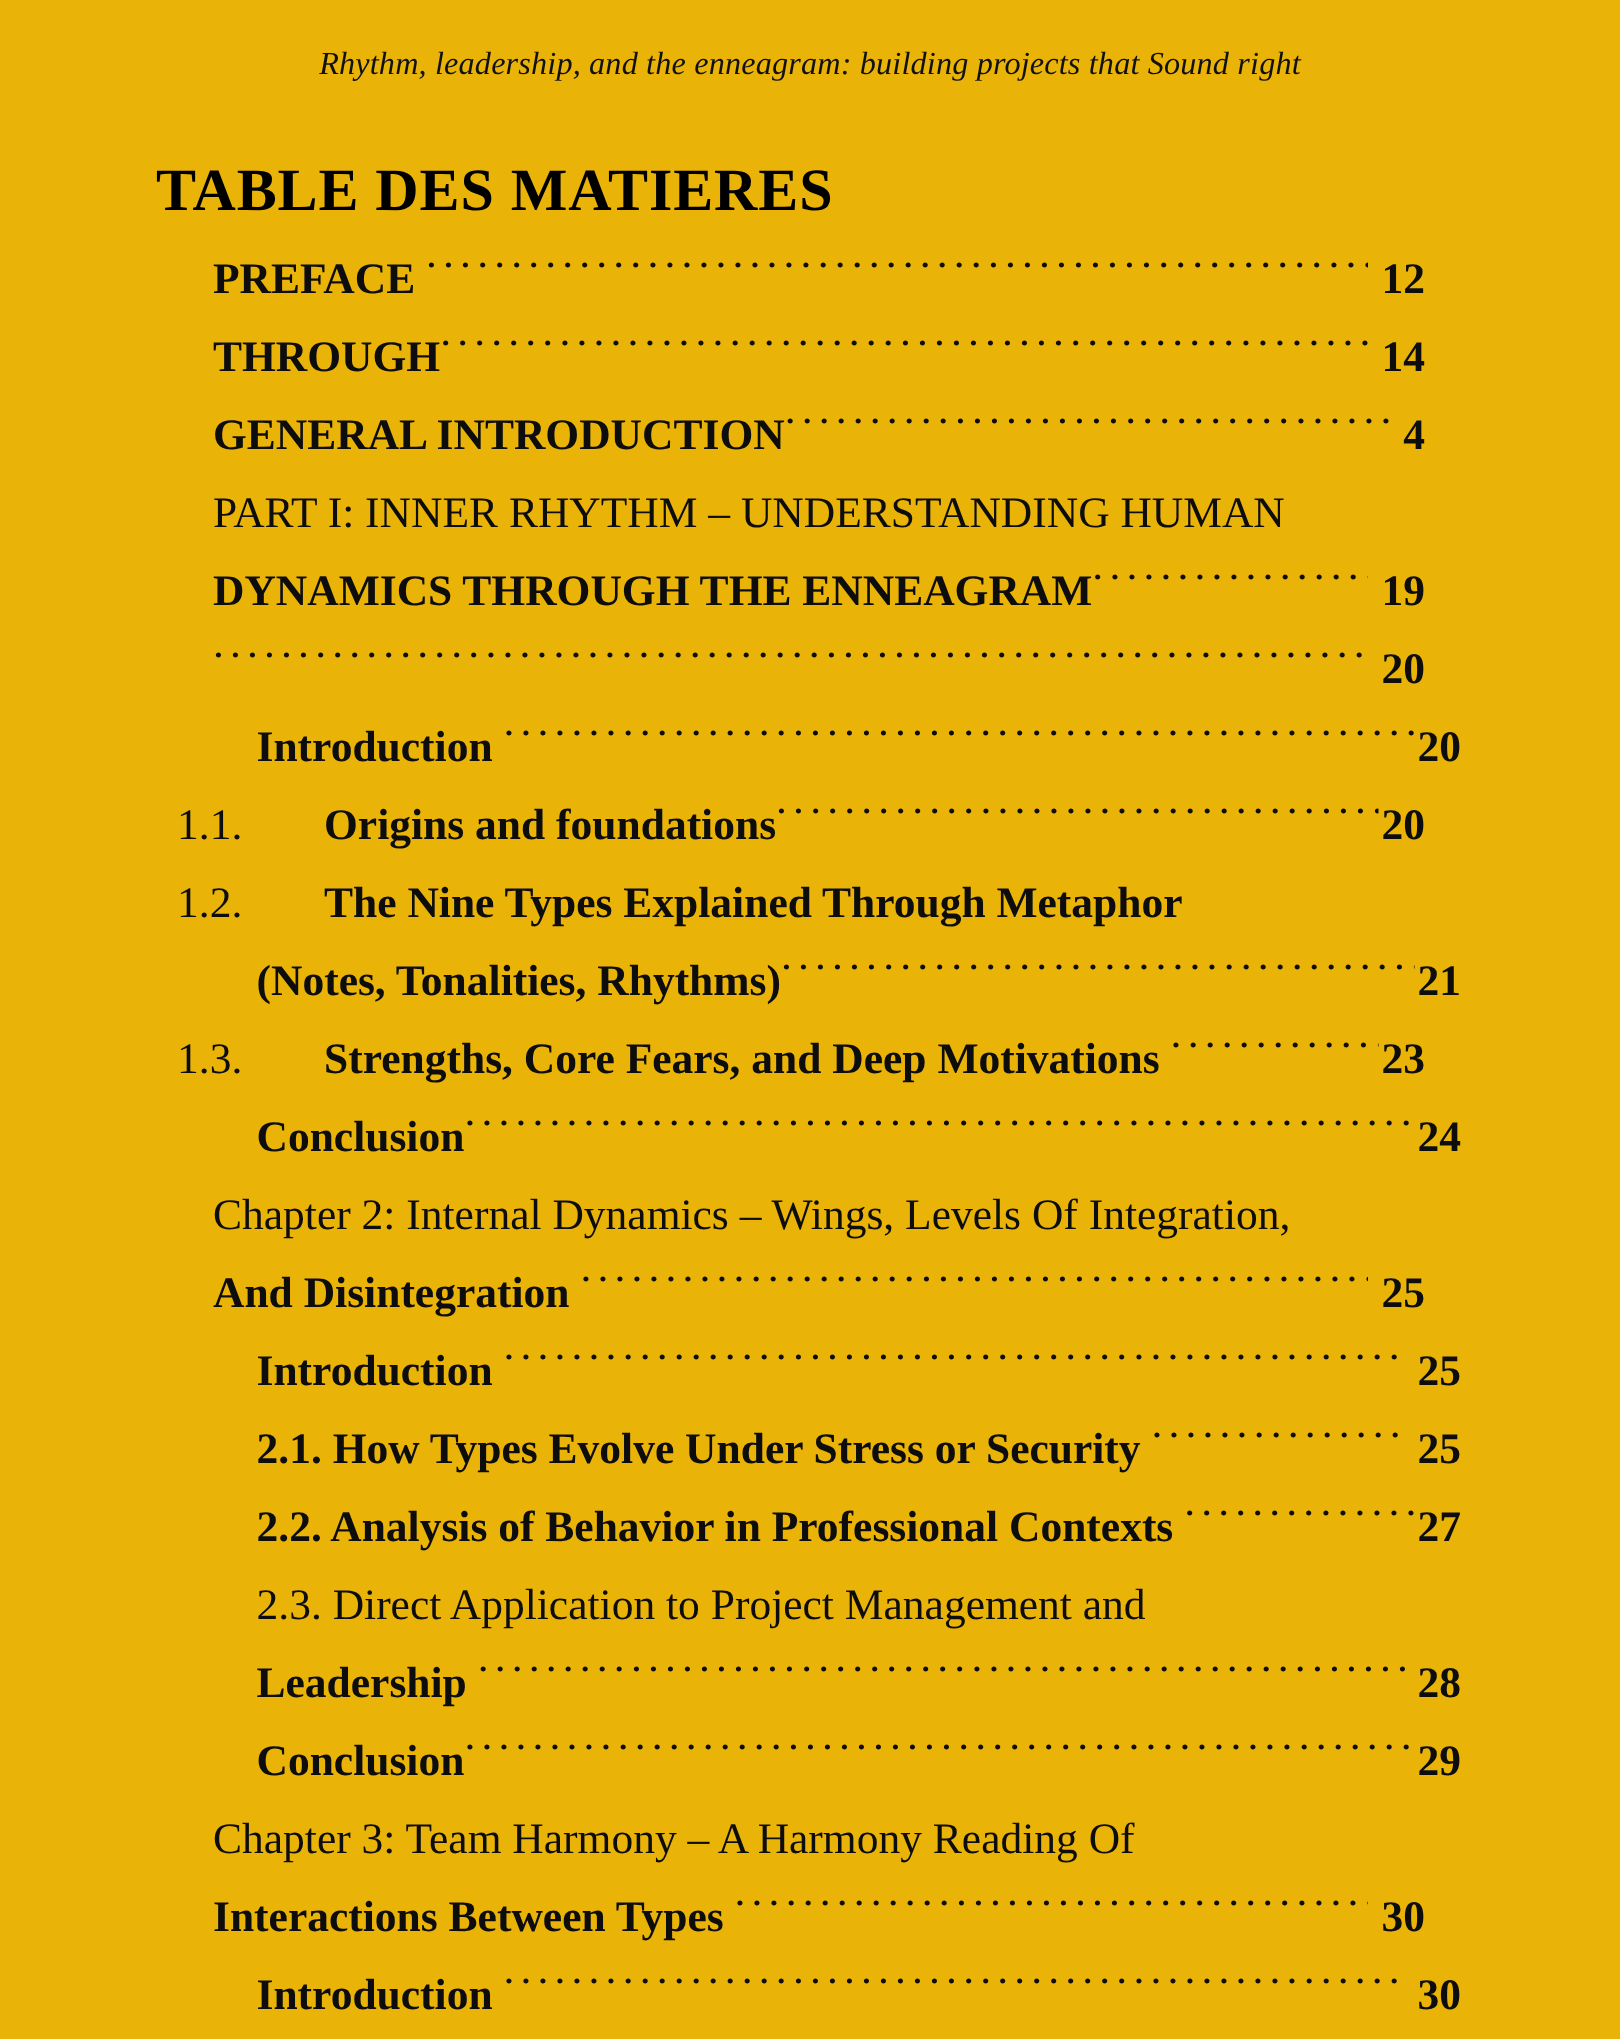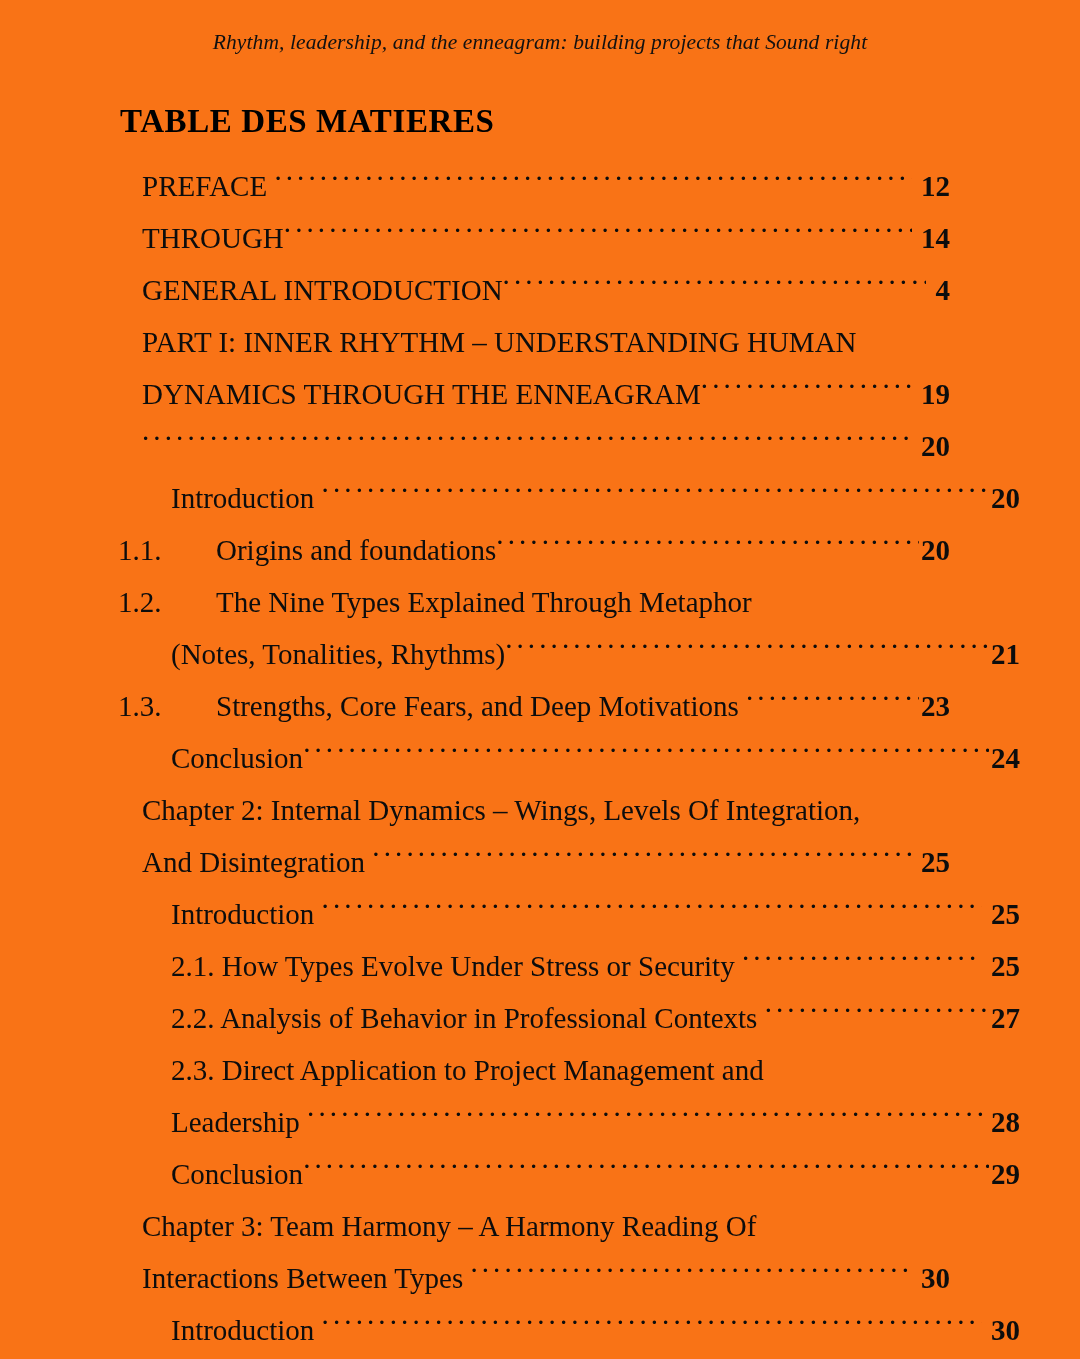--- a/index.html
+++ b/index.html
@@ -12,42 +12,42 @@
     height: 1359px;
     overflow: hidden;
     font-family: "Liberation Serif", "DejaVu Serif", serif;
     color: #0a0a0a;
     -webkit-font-smoothing: antialiased;
   }
   .page {
     position: relative;
     width: 1080px;
     height: 1359px;
-    background: #f97316;
+    background: #eab308;
   }
 
   
   .running-head {
     position: absolute;
     top: 30px;
     left: 0;
     width: 1080px;
     text-align: center;
     font-style: italic;
     font-size: 21.5px;
     letter-spacing: 0.1px;
     color: #111111;
   }
 
   
   .toc-title {
     position: absolute;
     top: 103px;
-    left: 120px;
-    font-size: 33px;
+    left: 104px;
+    font-size: 40px;
     font-weight: bold;
     letter-spacing: 0.6px;
     color: #000000;
   }
 
   
   .toc-list {
     position: absolute;
     top: 160px;
     left: 0;
@@ -59,32 +59,33 @@
     height: 52px;
     font-size: 29px;
     line-height: 52px;
     color: #0d0d0d;
     white-space: nowrap;
     overflow: hidden;
   }
 
   
   .lvl1 { padding-left: 142px; padding-right: 130px; }
-  .lvl2 { padding-left: 171px; padding-right: 60px; }
+  .lvl2 { padding-left: 171px; padding-right: 106px; }
   .lvl3 { padding-left: 118px; padding-right: 130px; }
 
   
   .row {
     display: flex;
     align-items: baseline;
     width: 100%;
   }
   .label {
     flex: 0 0 auto;
     white-space: pre;
+    font-weight: bold;
   }
   
   .numtab {
     flex: 0 0 auto;
     display: inline-block;
     width: 98px;
     white-space: pre;
   }
   .leader {
     flex: 1 1 auto;

